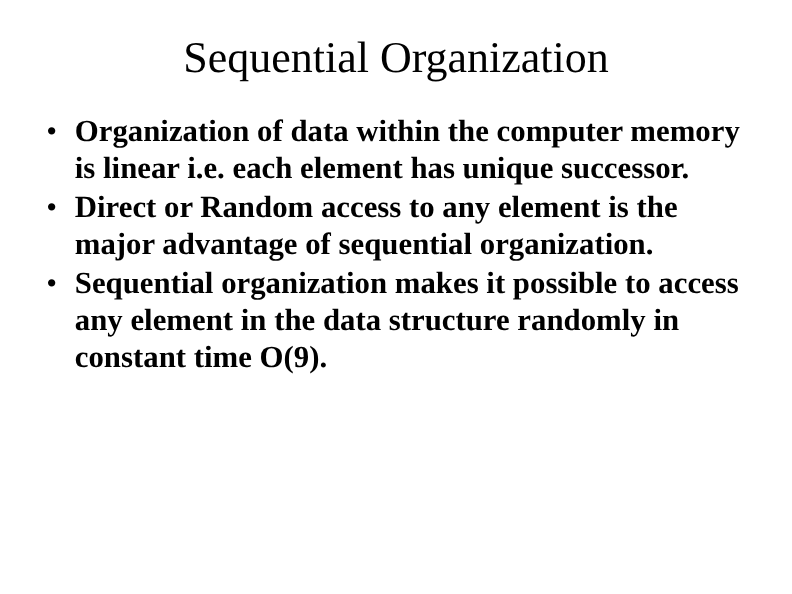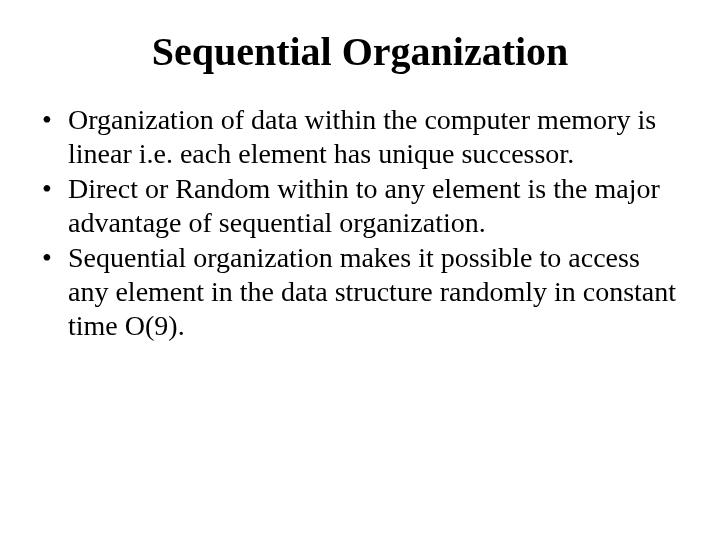--- a/index.html
+++ b/index.html
@@ -11,21 +11,21 @@
       width: 720px;
       height: 540px;
       background: #ffffff;
       font-family: "Times New Roman", Times, serif;
       color: #000000;
       padding: 20px 40px;
     }
     .title {
       text-align: center;
       font-size: 40px;
-      font-weight: bold;
+      font-weight: normal;
       margin-top: 8px;
       margin-bottom: 28px;
     }
     .bullet-list {
       list-style: none;
       padding-left: 0;
     }
     .bullet-item {
       display: flex;
       align-items: flex-start;
@@ -34,33 +34,34 @@
       margin-bottom: 2px;
     }
     .bullet-marker {
       flex-shrink: 0;
       width: 28px;
       text-align: left;
       padding-left: 2px;
     }
     .bullet-text {
       flex: 1;
+      font-weight: bold;
     }
   </style>
 </head>
 <body>
 
 <h1 class="title">Sequential Organization</h1>
 
 <ul class="bullet-list">
   <li class="bullet-item">
     <span class="bullet-marker">•</span>
     <span class="bullet-text">Organization of data within the computer memory is linear i.e. each element has unique successor.</span>
   </li>
   <li class="bullet-item">
     <span class="bullet-marker">•</span>
-    <span class="bullet-text">Direct or Random within to any element is the major advantage of sequential organization.</span>
+    <span class="bullet-text">Direct or Random access to any element is the major advantage of sequential organization.</span>
   </li>
   <li class="bullet-item">
     <span class="bullet-marker">•</span>
     <span class="bullet-text">Sequential organization makes it possible to access any element in the data structure randomly in constant time O(9).</span>
   </li>
 </ul>
 
 </body></html>

